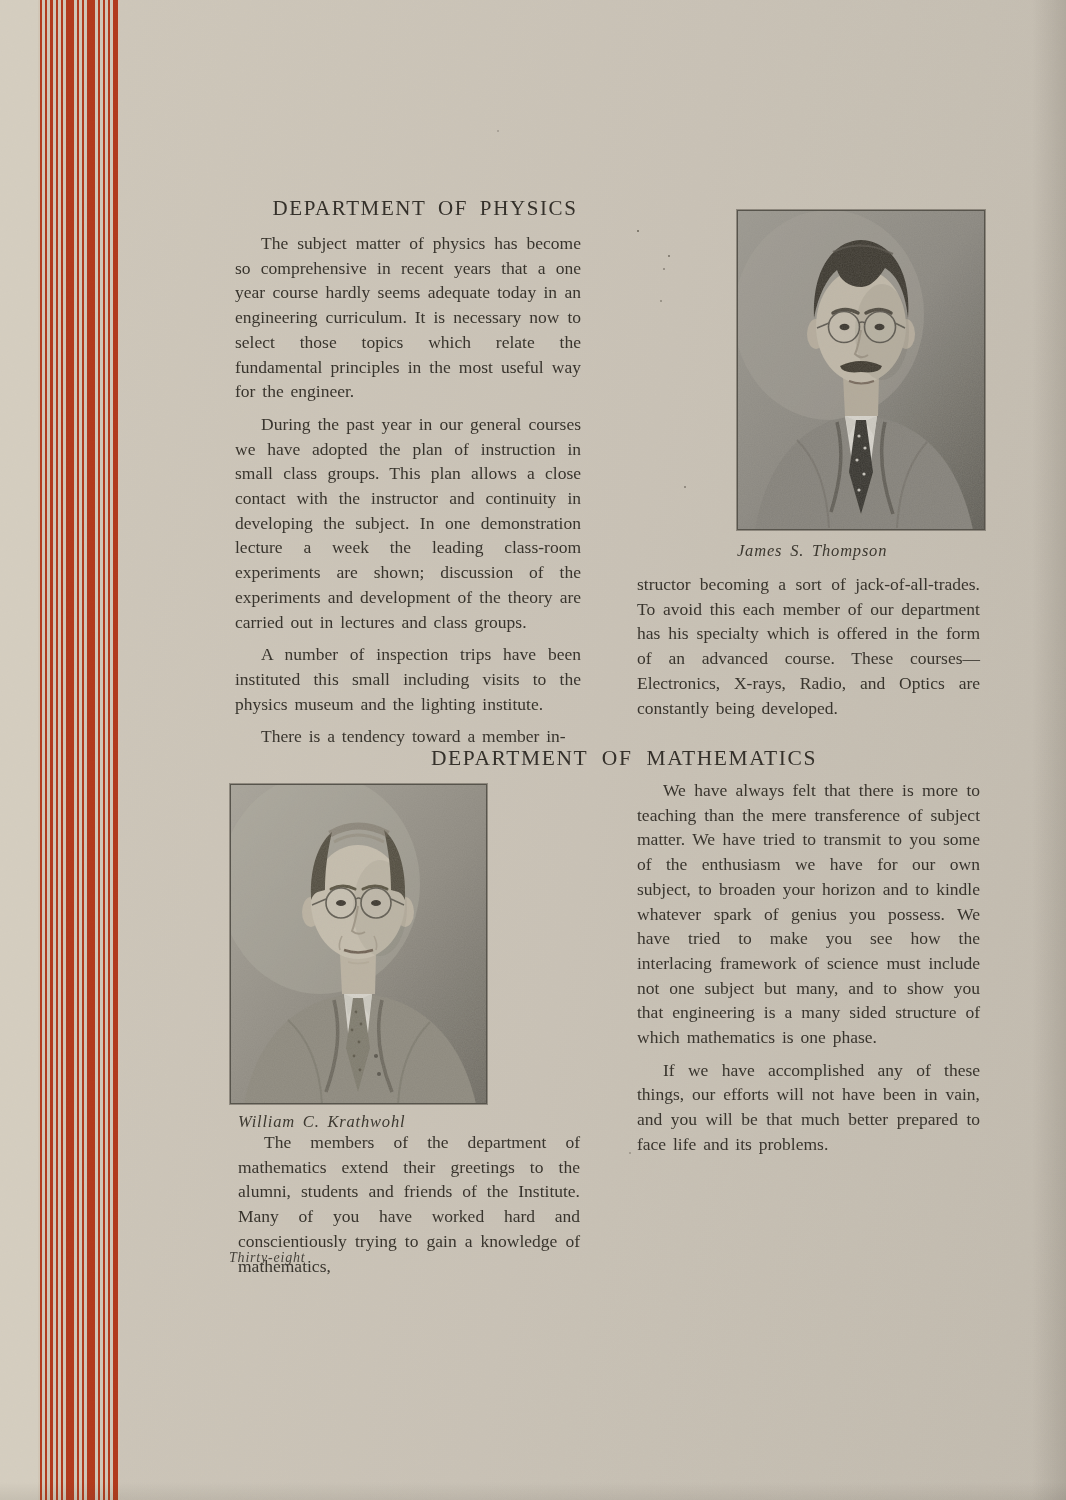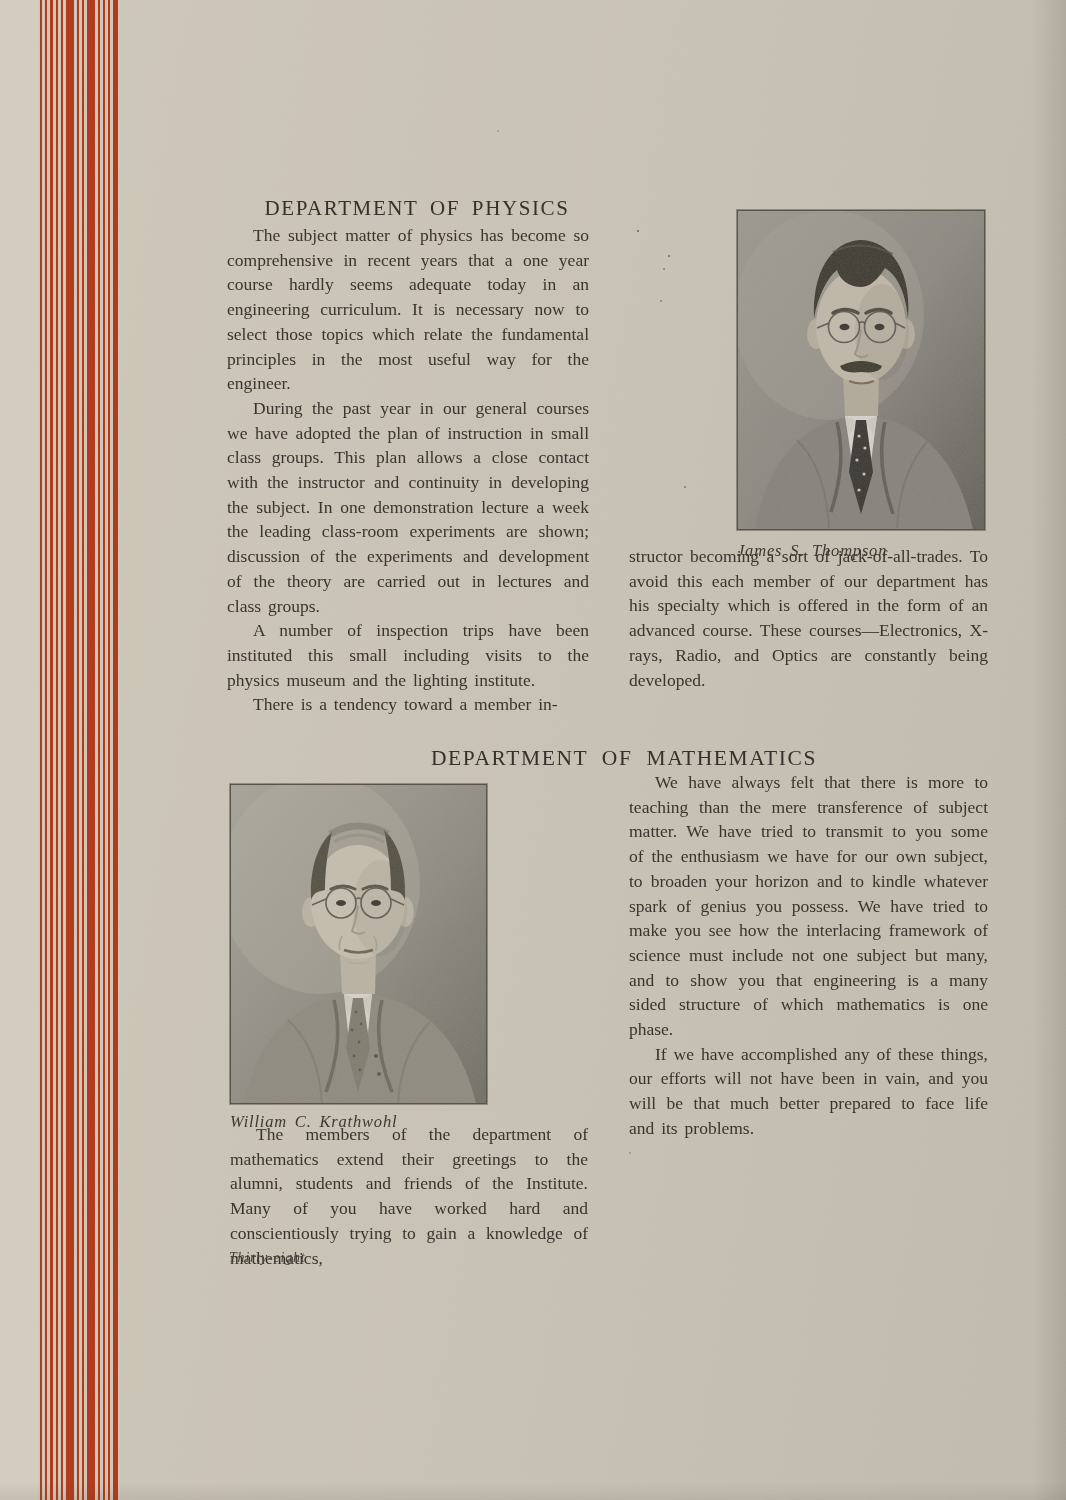--- a/index.html
+++ b/index.html
@@ -40,43 +40,43 @@
                26px 38px 0 rgba(80,75,66,0.55),
                23px 70px 0 rgba(80,75,66,0.5),
                47px 256px 0 rgba(80,75,66,0.6),
                -140px -100px 0 rgba(80,75,66,0.35),
                -8px 922px 0 rgba(80,75,66,0.4);}
   .heading{
     position:absolute;
     font-size:21px;letter-spacing:1.6px;word-spacing:5px;
     text-align:center;color:#332f29;white-space:nowrap;
   }
-  #physics-heading{left:236px;top:196px;width:362px;}
+  #physics-heading{left:244px;top:196px;width:362px;}
   #math-heading{left:248px;top:746px;width:752px;font-size:21.5px;word-spacing:7px;}
   .col{
     position:absolute;
     font-size:17.5px;line-height:24.7px;
     text-align:justify;word-spacing:2.5px;
   }
-  .col p{margin:0;}
+  .col p{margin:8px;}
   .col p.indent{text-indent:26px;}
   #physics-left{left:227px;top:223px;width:362px;}
-  #physics-right{left:629px;top:544px;width:359px;}
+  #physics-right{left:629px;top:564px;width:359px;}
   #math-left{left:230px;top:1122px;width:358px;}
   #math-right{left:629px;top:770px;width:359px;}
   .portrait{position:absolute;box-shadow:0 0 0 1px rgba(70,66,58,0.45);}
   #portrait-thompson{left:737px;top:210px;width:248px;height:320px;}
   #portrait-krathwohl{left:230px;top:784px;width:257px;height:320px;}
   .caption{
     position:absolute;
     font-style:italic;font-size:16.5px;letter-spacing:0.8px;word-spacing:3px;
     color:#3b372f;
   }
   #caption-thompson{left:737px;top:541px;width:248px;}
-  #caption-krathwohl{left:230px;top:1112px;width:257px;}
+  #caption-krathwohl{left:238px;top:1112px;width:257px;}
   .page-number{
     position:absolute;left:229px;top:1250px;
     font-style:italic;font-size:14px;letter-spacing:0.8px;color:#45413a;
   }
   .paper-noise{position:absolute;left:0;top:0;width:100%;height:100%;pointer-events:none;opacity:0.5;}
 </style>
 </head>
 <body>
 
 <div class="page">

